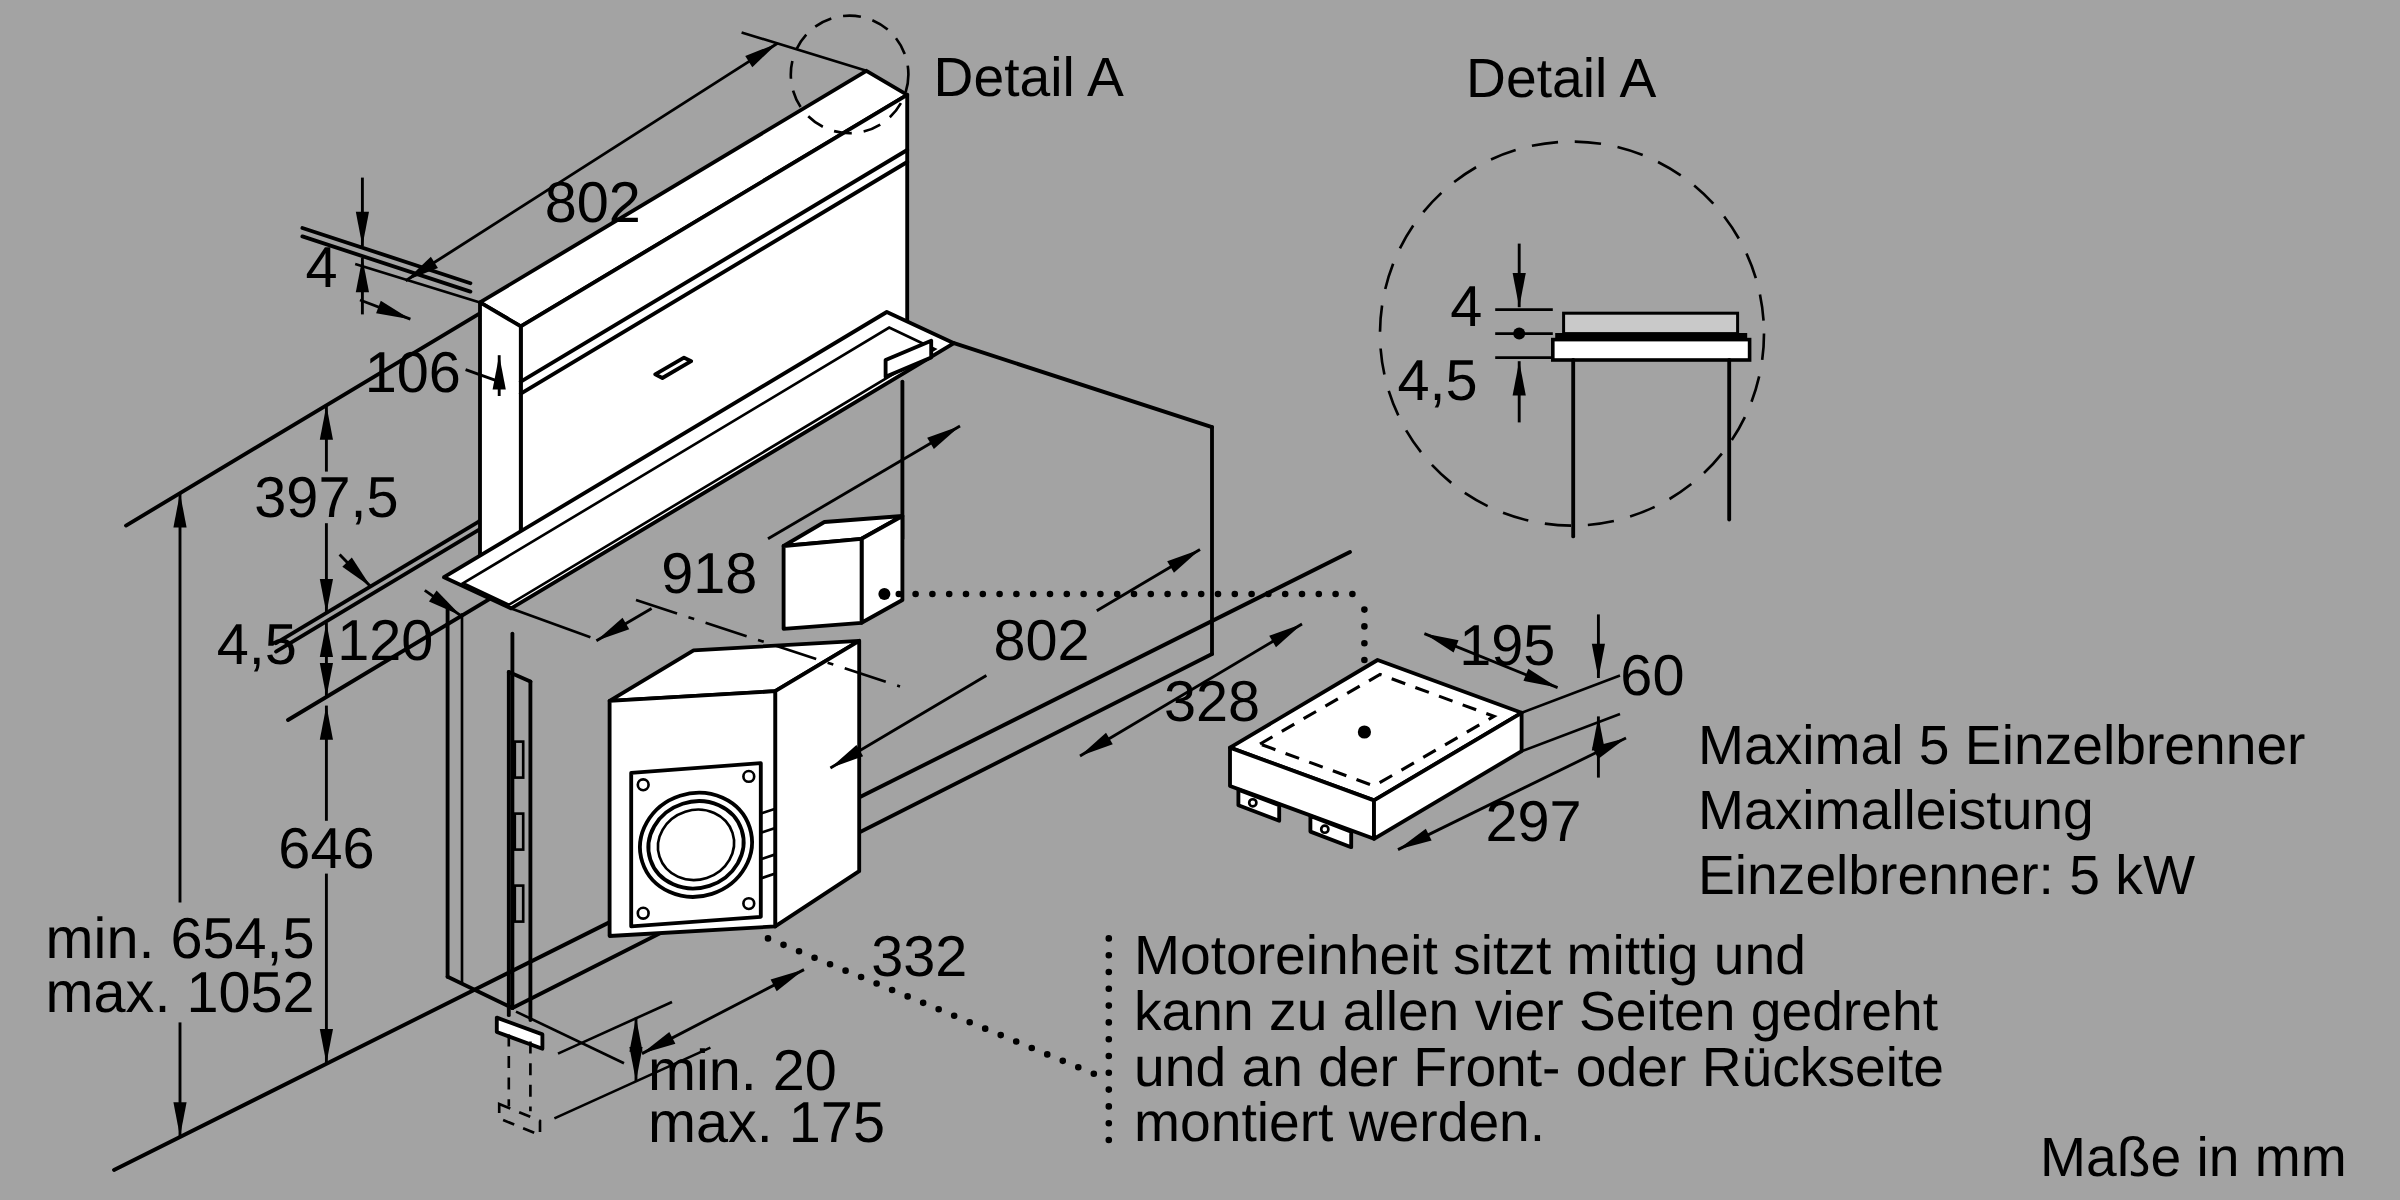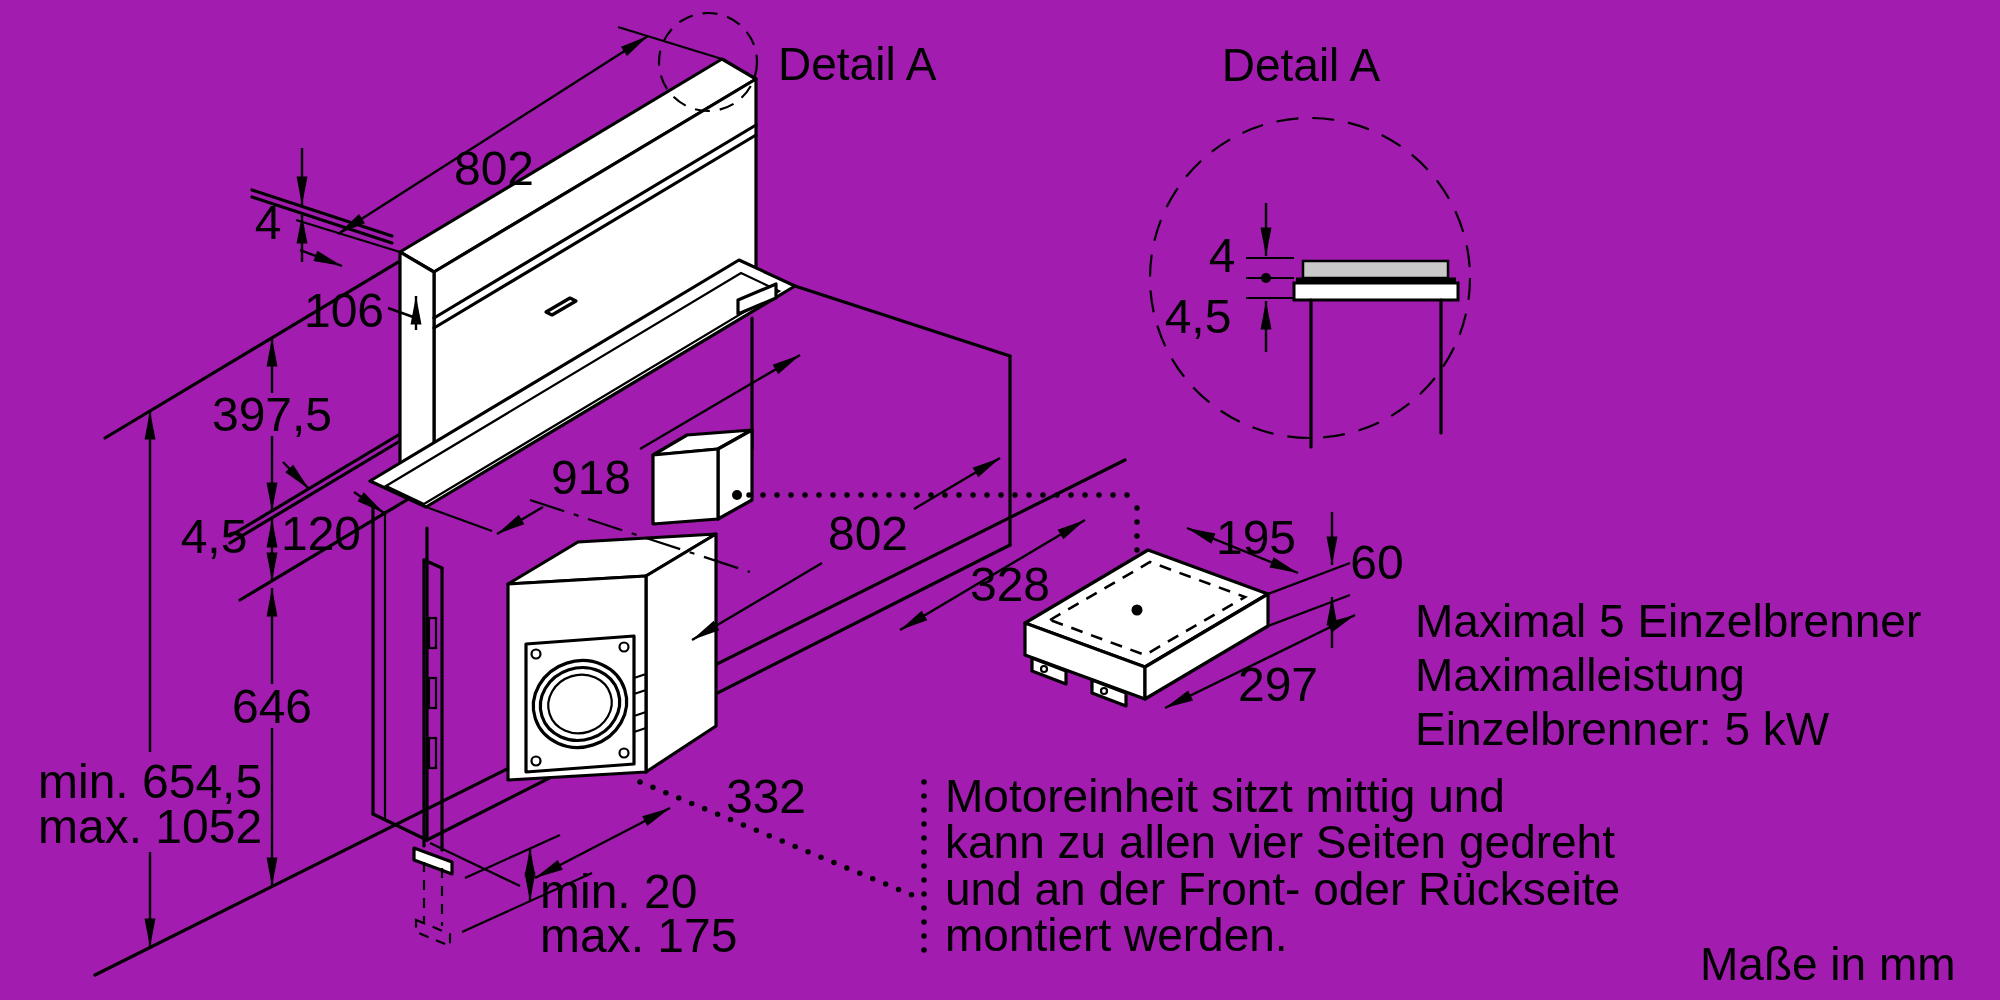--- a/index.html
+++ b/index.html
@@ -1,16 +1,16 @@
 <!DOCTYPE html>
 <html><head>
 <meta charset="utf-8">
 <style>
   html,body{margin:0;padding:0;background:#ffffff;}
-  .wrap{position:relative;width:2000px;height:1000px;background:#a21caf;overflow:hidden;}
+  .wrap{position:relative;width:2000px;height:1000px;background:#a3a3a3;overflow:hidden;}
   svg{display:block;}
   text{font-family:"Liberation Sans","DejaVu Sans",sans-serif;fill:#000;}
   .dim{font-size:48px;}
   .note{font-size:46px;}
   .units{font-size:46px;}
   .obj{stroke:#000;stroke-width:3.2;fill:none;stroke-linejoin:round;stroke-linecap:round;}
   .objf{stroke:#000;stroke-width:3.2;fill:#ffffff;stroke-linejoin:round;}
   .thin{stroke:#000;stroke-width:2.2;fill:none;}
   .dimln{stroke:#000;stroke-width:2.4;fill:none;}
   .dots{stroke:#000;stroke-width:5.5;fill:none;stroke-linecap:round;stroke-dasharray:0 14;}

